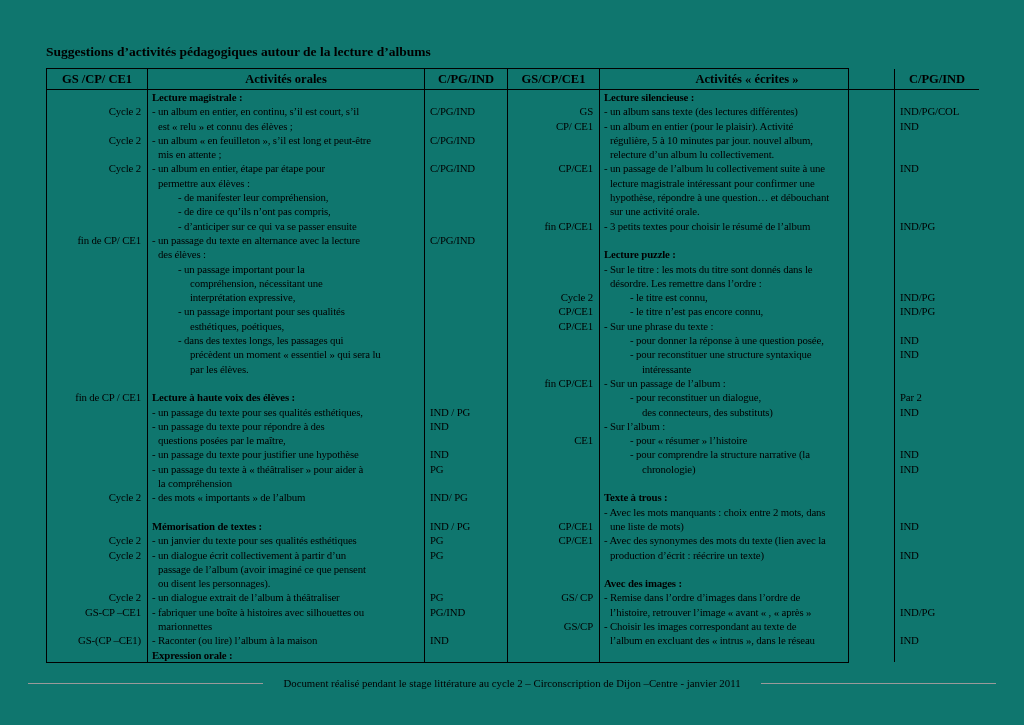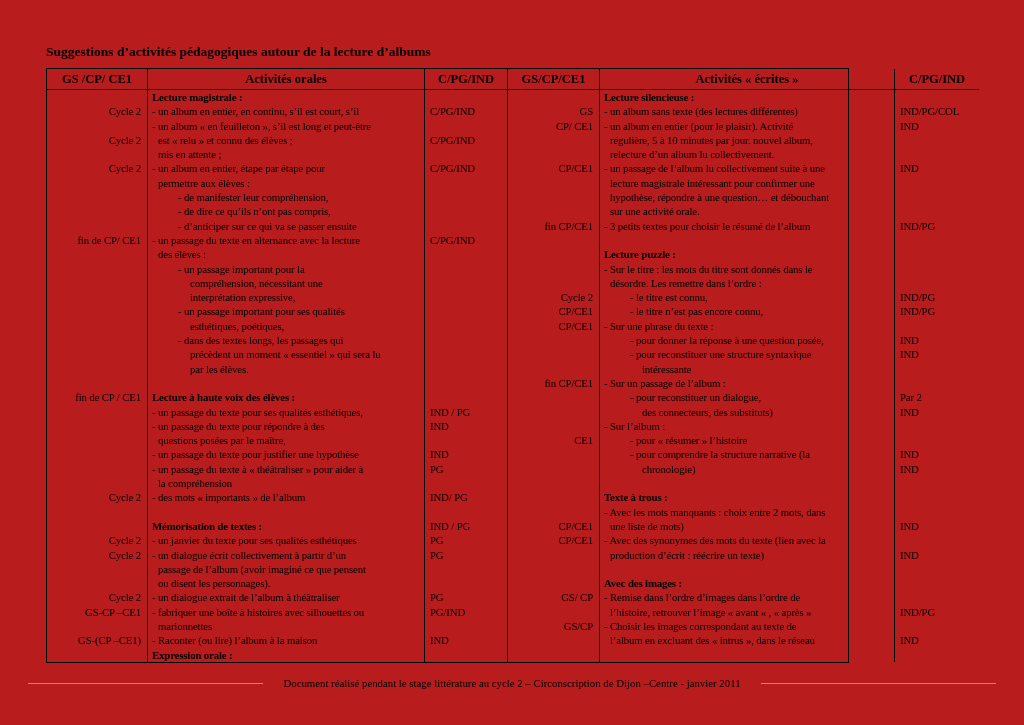--- a/index.html
+++ b/index.html
@@ -1,21 +1,21 @@
 <!DOCTYPE html>
 <html><head>
 <meta charset="utf-8">
 <style>
   * { box-sizing: border-box; margin: 0; padding: 0; }
   html, body { background: #ffffff; }
   .sheet {
     position: relative;
     width: 1024px;
     height: 725px;
-    background: #b91c1c;
+    background: #0f766e;
     font-family: "Liberation Serif", "DejaVu Serif", serif;
     color: #000;
     overflow: hidden;
   }
   .title {
     position: absolute;
     left: 46px;
     top: 44px;
     font-size: 13.5px;
     font-weight: bold;
@@ -131,22 +131,22 @@
           <div class="line group">&nbsp;</div>
           <div class="line group">Cycle 2</div>
           <div class="line group">GS-CP –CE1</div>
           <div class="line group">&nbsp;</div>
           <div class="line group">GS-(CP –CE1)</div>
           <div class="line group">&nbsp;</div>
         </div>
       <div class="col">
           <div class="line text i0 bold">Lecture magistrale :</div>
           <div class="line text i0">- un album en entier, en continu, s’il est court, s’il</div>
+          <div class="line text i1">est « relu » et connu des élèves ;</div>
           <div class="line text i0">- un album « en feuilleton », s’il est long et peut-être</div>
-          <div class="line text i1">est « relu » et connu des élèves ;</div>
           <div class="line text i1">mis en attente ;</div>
           <div class="line text i0">- un album en entier, étape par étape pour</div>
           <div class="line text i1">permettre aux élèves :</div>
           <div class="line text i2">- de manifester leur compréhension,</div>
           <div class="line text i2">- de dire ce qu’ils n’ont pas compris,</div>
           <div class="line text i2">- d’anticiper sur ce qui va se passer ensuite</div>
           <div class="line text i0">- un passage du texte en alternance avec la lecture</div>
           <div class="line text i1">des élèves :</div>
           <div class="line text i2">- un passage important pour la</div>
           <div class="line text i3">compréhension, nécessitant une</div>

